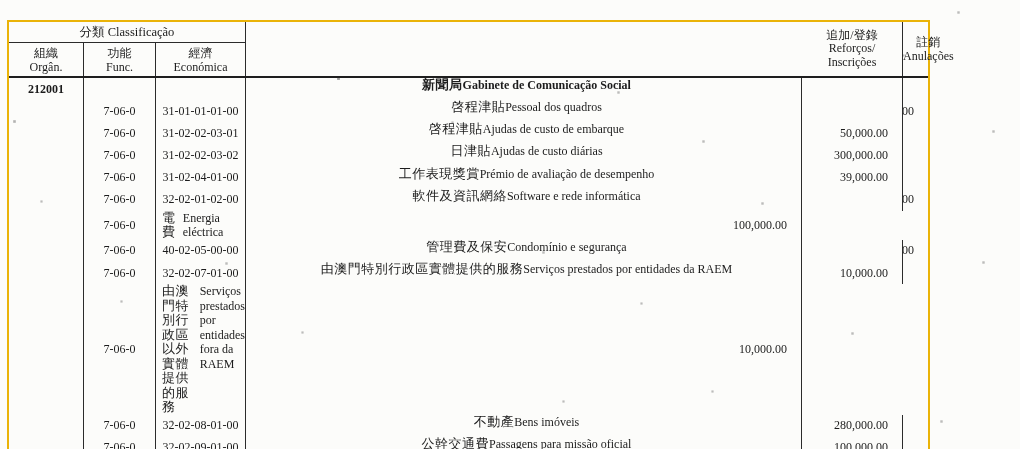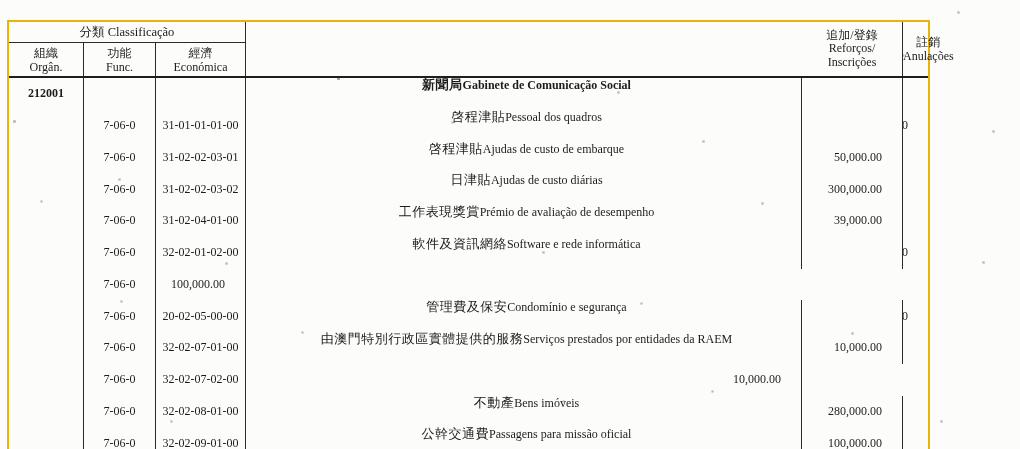--- a/index.html
+++ b/index.html
@@ -57,21 +57,21 @@
     overflow: hidden;
   }
   .c-name {
     flex-direction: row;
     align-items: flex-start; justify-content: center;
     padding-left: 6px;
     line-height: 14.5px;
   }
   .c-name .zh { font-size: 13px; letter-spacing: 0.5px; }
   .c-name .pt { font-size: 12px; }
-  .c-amount { justify-content: flex-end; padding-right: 20px; }
+  .c-amount { justify-content: flex-end; padding-right: 14px; }
   .c-cancel { border-right: none; }
   .bold-row .c-organ, .bold-row .zh, .bold-row .pt { font-weight: bold; }
 
   
   .speckles {
     position: absolute; left: 0; top: 0;
     width: 1px; height: 1px;
     background: transparent; pointer-events: none;
     box-shadow:
       338px 78px 0 0.9px rgba(40,40,40,0.45),
@@ -201,28 +201,32 @@
       <span class="zh">軟件及資訊網絡</span>
       <span class="pt">Software e rede informática</span>
     </div>
     <div class="cell c-amount c-reinf"></div>
     <div class="cell c-amount c-cancel">100,000.00</div>
   </div>
 
   <div class="trow">
     <div class="cell c-organ"></div>
     <div class="cell c-func">7-06-0</div>
+    <div class="cell c-name">
+      <span class="zh">電費</span>
+      <span class="pt">Energia eléctrica</span>
+    </div>
     <div class="cell c-amount c-reinf">100,000.00</div>
     <div class="cell c-amount c-cancel"></div>
   </div>
 
   <div class="trow">
     <div class="cell c-organ"></div>
     <div class="cell c-func">7-06-0</div>
-    <div class="cell c-econ">20-02-05-00-00</div>
+    <div class="cell c-econ">40-02-05-00-00</div>
     <div class="cell c-name">
       <span class="zh">管理費及保安</span>
       <span class="pt">Condomínio e segurança</span>
     </div>
     <div class="cell c-amount c-reinf"></div>
     <div class="cell c-amount c-cancel">180,000.00</div>
   </div>
 
   <div class="trow">
     <div class="cell c-organ"></div>
@@ -232,21 +236,24 @@
       <span class="zh">由澳門特別行政區實體提供的服務</span>
       <span class="pt">Serviços prestados por entidades da RAEM</span>
     </div>
     <div class="cell c-amount c-reinf">10,000.00</div>
     <div class="cell c-amount c-cancel"></div>
   </div>
 
   <div class="trow">
     <div class="cell c-organ"></div>
     <div class="cell c-func">7-06-0</div>
-    <div class="cell c-econ">32-02-07-02-00</div>
+    <div class="cell c-name">
+      <span class="zh">由澳門特別行政區以外實體提供的服務</span>
+      <span class="pt">Serviços prestados por entidades fora da RAEM</span>
+    </div>
     <div class="cell c-amount c-reinf">10,000.00</div>
     <div class="cell c-amount c-cancel"></div>
   </div>
 
   <div class="trow">
     <div class="cell c-organ"></div>
     <div class="cell c-func">7-06-0</div>
     <div class="cell c-econ">32-02-08-01-00</div>
     <div class="cell c-name">
       <span class="zh">不動產</span>

